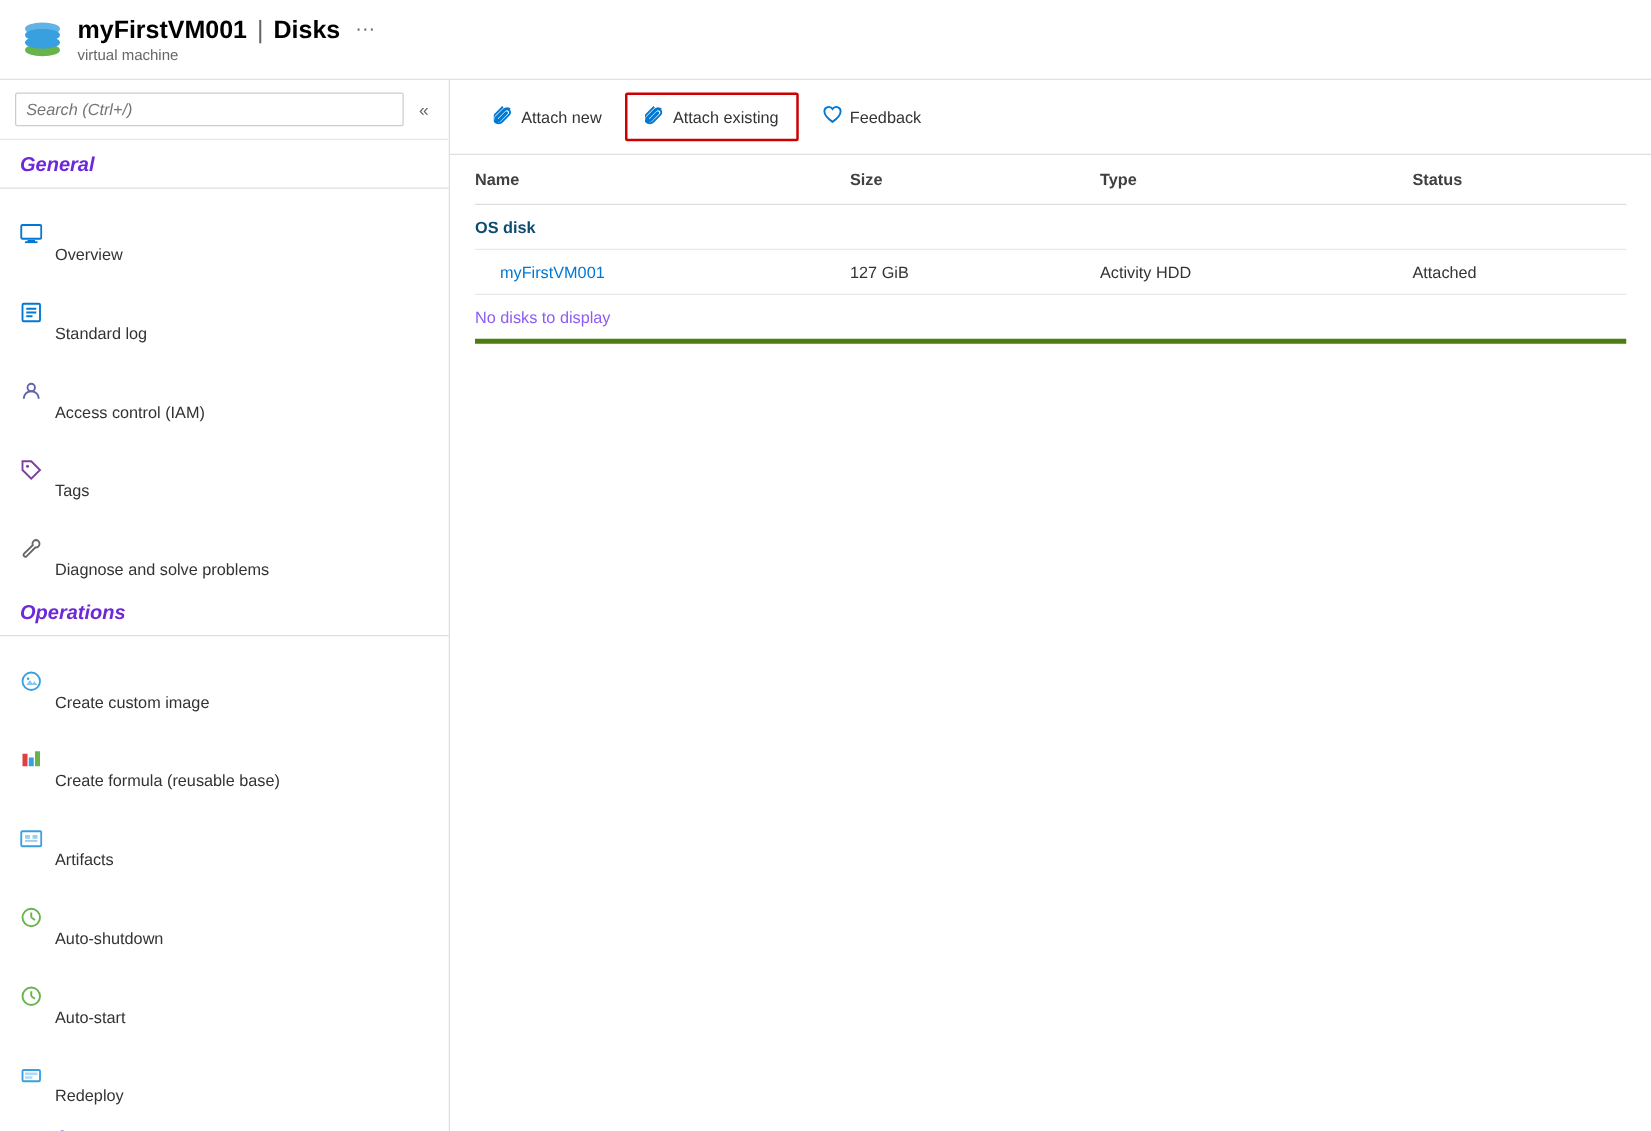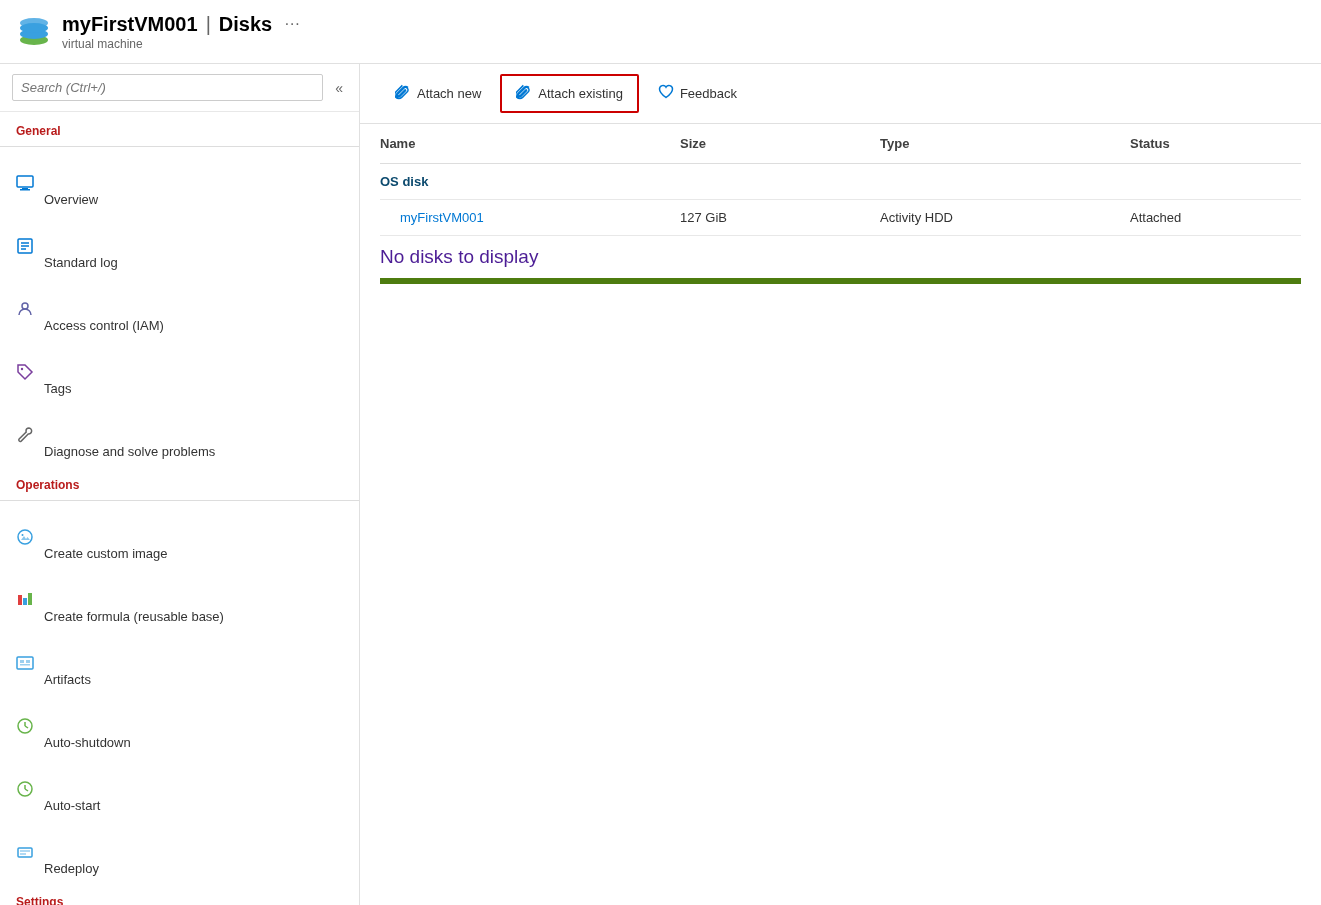--- a/index.html
+++ b/index.html
@@ -16,21 +16,21 @@
 
     
     .main-layout { display: flex; flex: 1; overflow: hidden; }
 
     
     .sidebar { width: 360px; border-right: 1px solid #e0e0e0; display: flex; flex-direction: column; overflow: hidden; background: #fff; }
     .sidebar-search { padding: 10px 12px; border-bottom: 1px solid #e8e8e8; display: flex; align-items: center; gap: 8px; }
     .sidebar-search input { border: 1px solid #ccc; border-radius: 2px; padding: 5px 8px; font-size: 13px; flex: 1; color: #555; font-style: italic; }
     .sidebar-collapse { cursor: pointer; color: #666; font-size: 14px; padding: 4px; }
     .sidebar-body { flex: 1; overflow-y: auto; padding-bottom: 20px; }
-    .sidebar-section-title { font-size: 12px; font-weight: 600; color: #b91c1c; padding: 12px 16px 4px 16px; text-transform: none; }
+    .sidebar-section-title { font-size: 16px; font-weight: 600; color: #6d28d9; padding: 12px 16px 4px 16px; text-transform: none; font-style: italic; }
     .sidebar-divider { border: none; border-top: 1px solid #ddd; margin: 4px 0; }
     .sidebar-item { display: flex; align-items: center; padding: 7px 16px; cursor: pointer; color: #333; gap: 10px; }
     .sidebar-item.active { background: #f0f0f0; border-left: 3px solid #c00; padding-left: 13px; }
     .sidebar-item-label { font-size: 13px; margin-top: 34px; }
     .sidebar-icon { width: 18px; height: 18px; display: flex; align-items: center; justify-content: center; flex-shrink: 0; }
 
     
     .content { flex: 1; display: flex; flex-direction: column; overflow: hidden; }
     .toolbar { display: flex; align-items: center; padding: 10px 20px; border-bottom: 1px solid #e0e0e0; gap: 4px; }
     .toolbar-btn { display: flex; align-items: center; gap: 6px; padding: 8px 14px; cursor: pointer; font-size: 13px; color: #333; border: 1px solid transparent; background: transparent; border-radius: 2px; }
@@ -38,21 +38,21 @@
 
     .content-body { flex: 1; overflow-y: auto; padding: 0 20px; }
 
     
     .table-area { width: 100%; }
     .table-header-row { display: grid; grid-template-columns: 300px 200px 250px 200px; padding: 12px 0; border-bottom: 1px solid #ddd; }
     .table-col-header { font-size: 13px; font-weight: 600; color: #404040; }
     .section-row { padding: 10px 0; font-size: 13px; font-weight: 600; color: #0c4a6e; border-bottom: 1px solid #e8e8e8; }
     .table-data-row { display: grid; grid-template-columns: 300px 200px 250px 200px; padding: 10px 0; border-bottom: 1px solid #e8e8e8; align-items: center; }
     .table-data-row .col-name { color: #0078d4; cursor: pointer; padding-left: 20px; }
-    .no-data { color: #4c1d95; font-size: 19px; padding: 10px 0; border-bottom: 6px solid #4d7c0f; }
+    .no-data { color: #8b5cf6; font-size: 13px; padding: 10px 0; border-bottom: 4px solid #4d7c0f; }
 
     
     ::-webkit-scrollbar { width: 8px; }
     ::-webkit-scrollbar-track { background: #f1f1f1; }
     ::-webkit-scrollbar-thumb { background: #bbb; border-radius: 4px; }
   </style>
 </head>
 <body>
 
 <div class="header">

